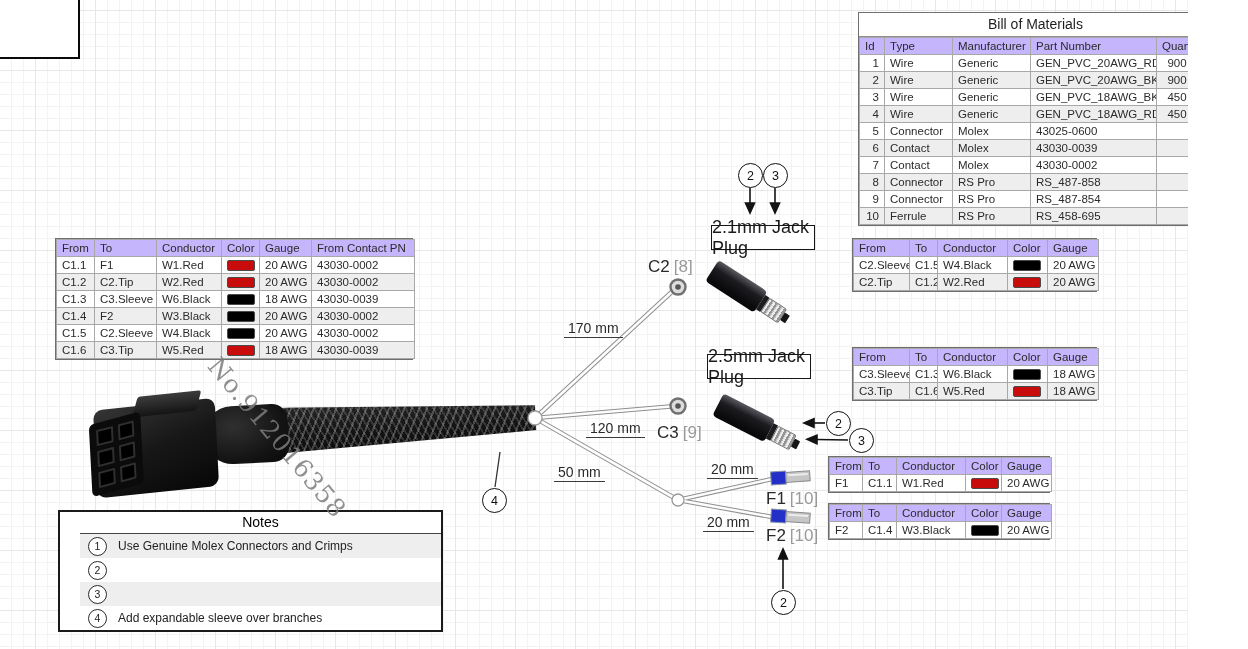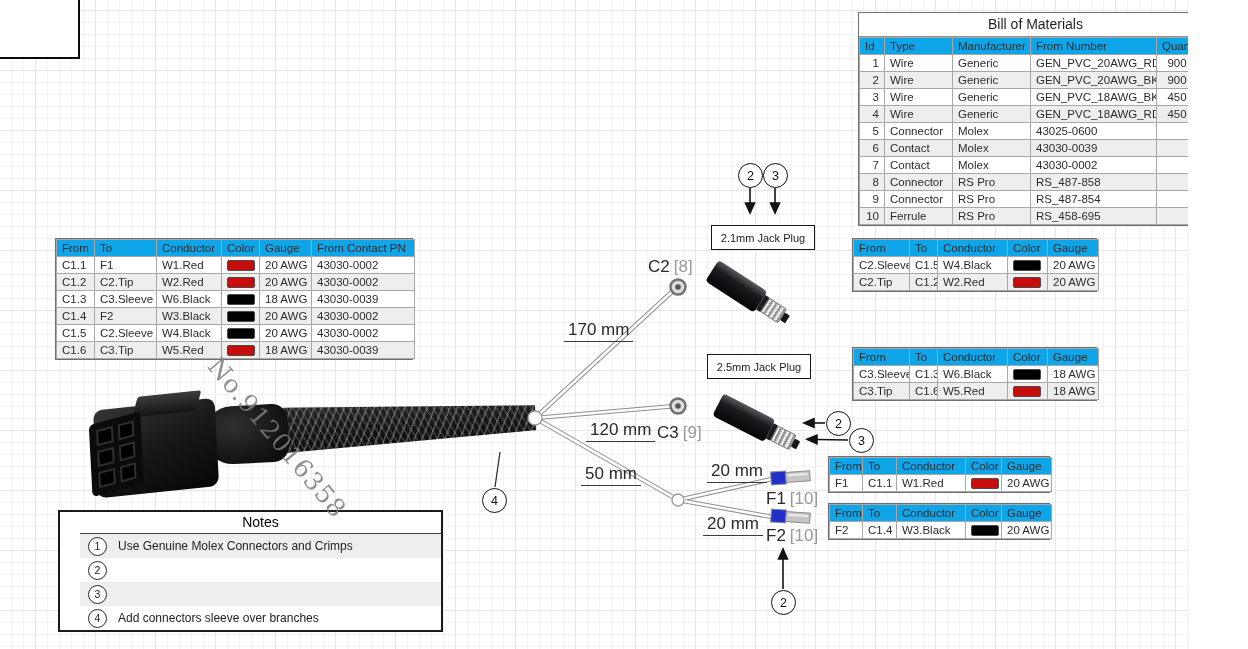--- a/index.html
+++ b/index.html
@@ -16,21 +16,21 @@
   }
   
   .corner-box{position:absolute;left:0;top:0;width:78px;height:57px;background:#fff;
     border-right:2px solid #0a0a0a;border-bottom:2px solid #0a0a0a;}
   .corner-strip{position:absolute;left:0;top:0;width:80px;height:5px;background:#bdbdbd;border-bottom:1px solid #9a9a9a;}
 
   
   .tablebox{position:absolute;background:#fff;border:1px solid #6f6f6f;box-sizing:border-box;}
   .ttitle{text-align:center;font-size:14px;color:#1f1f1f;padding:3px 0 4px 0;border-bottom:1px solid #8f8f8f;background:#fff;}
   table.dtable{border-collapse:collapse;table-layout:fixed;width:100%;font-size:11.5px;color:#2b2b2b;}
-  table.dtable th{background:#0ea5e9;font-weight:normal;text-align:left;}
+  table.dtable th{background:#c4b5fd;font-weight:normal;text-align:left;}
   table.dtable th,table.dtable td{border:1px solid #a8a8a8;padding:1px 5px;height:14px;line-height:13px;
     overflow:hidden;white-space:nowrap;}
   table.dtable tbody tr:nth-child(even) td{background:#efeeee;}
   table.dtable tbody tr:nth-child(odd) td{background:#ffffff;}
   .swatch{display:inline-block;width:26px;height:9px;border:1px solid #4a4a4a;border-radius:2px;vertical-align:middle;}
 
   .bom col:nth-child(1){width:25px}.bom col:nth-child(2){width:68px}.bom col:nth-child(3){width:78px}
   .bom col:nth-child(4){width:126px}.bom col:nth-child(5){width:58px}
   .bom td:first-child,.bom td:last-child{text-align:right;}
   .bom th:first-child{text-align:left;}
@@ -49,22 +49,22 @@
   .notes-title{text-align:center;font-size:14px;padding:2px 0 3px 0;border-bottom:1px solid #444;}
   .note-row{display:flex;align-items:center;gap:11px;height:24px;padding-left:8px;font-size:12px;color:#222;}
   .note-row:nth-child(odd){background:#efeeee;}
   .note-num{flex:0 0 auto;width:17px;height:17px;border:1.2px solid #2a2a2a;border-radius:50%;
     display:flex;align-items:center;justify-content:center;font-size:10.5px;background:#fff;}
 
   
   .callout{position:absolute;width:25px;height:25px;border:1.4px solid #111;border-radius:50%;background:#fff;
     display:flex;align-items:center;justify-content:center;font-size:12.5px;color:#111;box-sizing:border-box;z-index:6;}
   .jacklabel{position:absolute;width:104px;height:25px;background:#fff;border:1.6px solid #161616;box-sizing:border-box;
-    display:flex;align-items:center;justify-content:center;font-size:11px;color:#1c1c1c;z-index:5;}
-  .dim{position:absolute;font-size:17px;color:#2a2a2a;border-bottom:1.2px solid #3a3a3a;padding:0 4px 1px 4px;z-index:5;background:transparent;}
+    display:flex;align-items:center;justify-content:center;font-size:18px;color:#1c1c1c;z-index:5;}
+  .dim{position:absolute;font-size:14px;color:#2a2a2a;border-bottom:1.2px solid #3a3a3a;padding:0 4px 1px 4px;z-index:5;background:transparent;}
   .ptlabel{position:absolute;font-size:17px;color:#2a2a2a;z-index:5;white-space:nowrap;}
   .ptlabel .ref{color:#9a9a9a;margin-left:4px;}
 
   
   .cable{position:absolute;left:88px;top:382px;width:452px;height:112px;transform:rotate(-3deg);transform-origin:100% 32%;z-index:2;}
   .braid{position:absolute;left:188px;top:12px;width:260px;height:46px;
     background:
       repeating-linear-gradient(115deg, rgba(255,255,255,0.22) 0 2px, rgba(255,255,255,0) 2px 7px),
       repeating-linear-gradient(62deg, rgba(255,255,255,0.14) 0 2px, rgba(0,0,0,0) 2px 6px),
       linear-gradient(180deg,#262626,#151515 55%,#0e0e0e);
@@ -107,21 +107,21 @@
           <col>
           <col>
           <col>
           <col>
         </colgroup>
       <thead>
           <tr>
             <th>Id</th>
             <th>Type</th>
             <th>Manufacturer</th>
-            <th>From Number</th>
+            <th>Part Number</th>
             <th>Quantity</th>
           </tr>
         </thead>
       <tbody>
           <tr>
             <td>1</td>
             <td>Wire</td>
             <td>Generic</td>
             <td>GEN_PVC_20AWG_RD</td>
             <td>900 mm</td>
@@ -408,21 +408,21 @@
         <span>Use Genuine Molex Connectors and Crimps</span>
       </div>
       <div class="note-row">
         <span class="note-num">2</span>
       </div>
       <div class="note-row">
         <span class="note-num">3</span>
       </div>
       <div class="note-row">
         <span class="note-num">4</span>
-        <span>Add connectors sleeve over branches</span>
+        <span>Add expandable sleeve over branches</span>
       </div>
     </div>
   </div>
 
   <div class="cable">
     <div class="braid"></div>
     <div class="molded"></div>
     <div class="connector">
       <div class="latch"></div>
       <div class="pinface">
@@ -500,21 +500,21 @@
         <polygon points="783,549 778.6,559 787.4,559"></polygon>
     </g>
     <line x1="495" y1="487" x2="500" y2="452" stroke="#333333" stroke-width="1.3"></line>
   </svg>
 
   <div class="jacklabel" style="left:711px;top:225px;">2.1mm Jack Plug</div>
   <div class="jacklabel" style="left:707px;top:354px;">2.5mm Jack Plug</div>
 
   <div class="dim" style="left:564px;top:320px;">170 mm</div>
   <div class="dim" style="left:586px;top:420px;">120 mm</div>
-  <div class="dim" style="left:581px;top:464px;text-align:center;">50 mm</div>
+  <div class="dim" style="left:554px;top:464px;text-align:center;">50 mm</div>
   <div class="dim" style="left:707px;top:461px;">20 mm</div>
   <div class="dim" style="left:703px;top:514px;">20 mm</div>
 
   <div class="ptlabel" style="left:648px;top:257px;">
     <span>C2</span><span class="ref">[8]</span>
   </div>
   <div class="ptlabel" style="left:657px;top:423px;">
     <span>C3</span><span class="ref">[9]</span>
   </div>
   <div class="ptlabel" style="left:766px;top:489px;">

